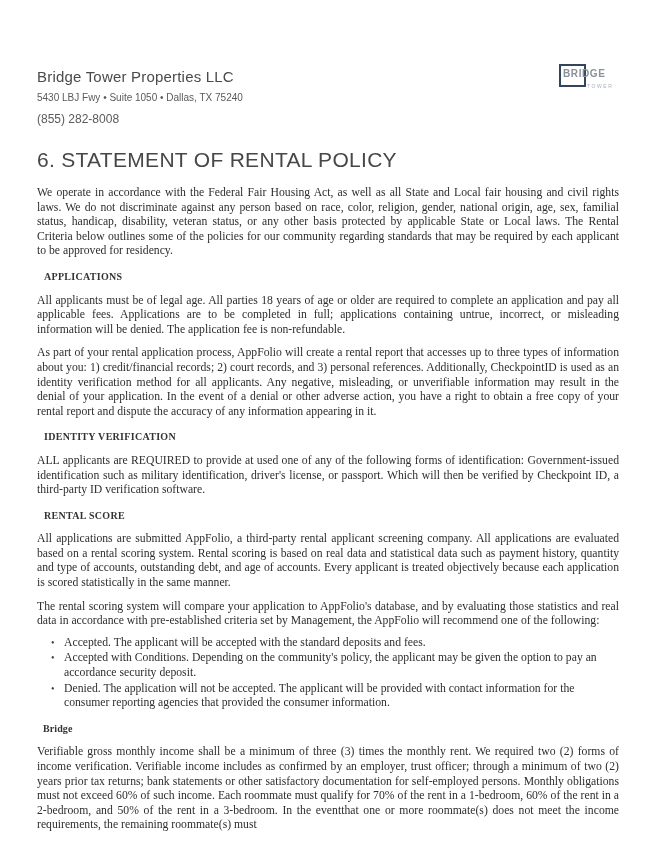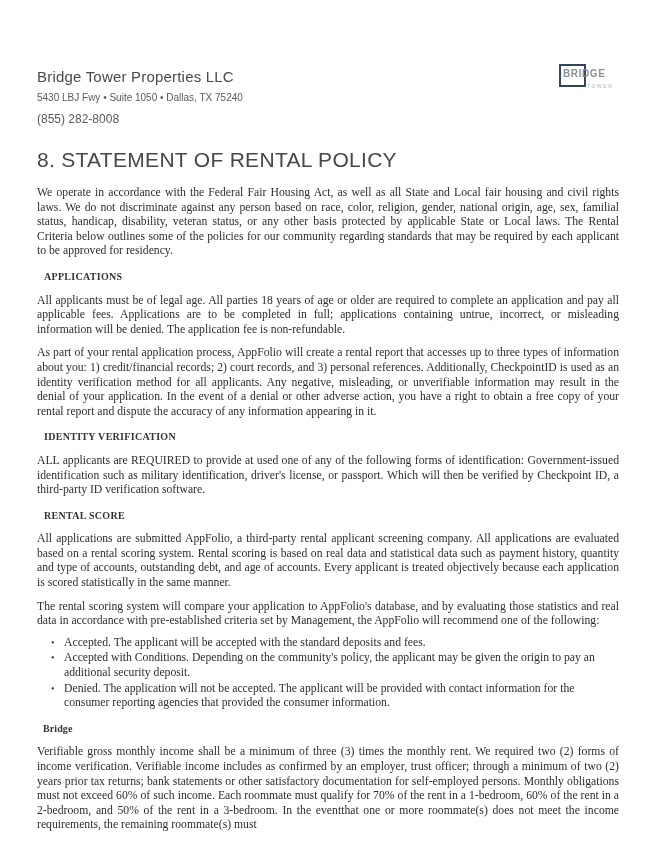--- a/index.html
+++ b/index.html
@@ -138,21 +138,21 @@
         <div class="company-address">5430 LBJ Fwy • Suite 1050 • Dallas, TX 75240</div>
         <div class="company-phone">(855) 282-8008</div>
       </div>
       <div class="logo">
         <span class="logo-box"></span>
         <span class="logo-word">BRIDGE</span>
         <span class="logo-sub">TOWER</span>
       </div>
     </div>
 
-    <h1 class="page-title">8. STATEMENT OF RENTAL POLICY</h1>
+    <h1 class="page-title">6. STATEMENT OF RENTAL POLICY</h1>
 
     <div class="body-text">
 
       <p class="para">We operate in accordance with the Federal Fair Housing Act, as well as all State and Local fair housing and civil rights laws. We do not discriminate against any person based on race, color, religion, gender, national origin, age, sex, familial status, handicap, disability, veteran status, or any other basis protected by applicable State or Local laws. The Rental Criteria below outlines some of the policies for our community regarding standards that may be required by each applicant to be approved for residency.</p>
 
       <div>
         <div class="sec-heading">APPLICATIONS</div>
         <p class="para">All applicants must be of legal age. All parties 18 years of age or older are required to complete an application and pay all applicable fees. Applications are to be completed in full; applications containing untrue, incorrect, or misleading information will be denied. The application fee is non-refundable.</p>
         <p class="para">As part of your rental application process, AppFolio will create a rental report that accesses up to three types of information about you: 1) credit/financial records; 2) court records, and 3) personal references. Additionally, CheckpointID is used as an identity verification method for all applicants. Any negative, misleading, or unverifiable information may result in the denial of your application. In the event of a denial or other adverse action, you have a right to obtain a free copy of your rental report and dispute the accuracy of any information appearing in it.</p>
       </div>
@@ -161,21 +161,21 @@
         <div class="sec-heading">IDENTITY VERIFICATION</div>
         <p class="para">ALL applicants are REQUIRED to provide at used one of any of the following forms of identification: Government-issued identification such as military identification, driver's license, or passport. Which will then be verified by Checkpoint ID, a third-party ID verification software.</p>
       </div>
 
       <div>
         <div class="sec-heading">RENTAL SCORE</div>
         <p class="para">All applications are submitted AppFolio, a third-party rental applicant screening company. All applications are evaluated based on a rental scoring system. Rental scoring is based on real data and statistical data such as payment history, quantity and type of accounts, outstanding debt, and age of accounts. Every applicant is treated objectively because each application is scored statistically in the same manner.</p>
         <p class="para">The rental scoring system will compare your application to AppFolio's database, and by evaluating those statistics and real data in accordance with pre-established criteria set by Management, the AppFolio will recommend one of the following:</p>
         <ul class="bullets">
           <li>Accepted. The applicant will be accepted with the standard deposits and fees.</li>
-          <li>Accepted with Conditions. Depending on the community's policy, the applicant may be given the origin to pay an additional security deposit.</li>
+          <li>Accepted with Conditions. Depending on the community's policy, the applicant may be given the option to pay an accordance security deposit.</li>
           <li>Denied. The application will not be accepted. The applicant will be provided with contact information for the consumer reporting agencies that provided the consumer information.</li>
         </ul>
       </div>
 
       <div>
         <div class="sec-heading plain">Bridge</div>
         <p class="para">Verifiable gross monthly income shall be a minimum of three (3) times the monthly rent. We required two (2) forms of income verification. Verifiable income includes as confirmed by an employer, trust officer; through a minimum of two (2) years prior tax returns; bank statements or other satisfactory documentation for self-employed persons. Monthly obligations must not exceed 60% of such income. Each roommate must qualify for 70% of the rent in a 1-bedroom, 60% of the rent in a 2-bedroom, and 50% of the rent in a 3-bedroom. In the eventthat one or more roommate(s) does not meet the income requirements, the remaining roommate(s) must</p>
       </div>
 
     </div>

